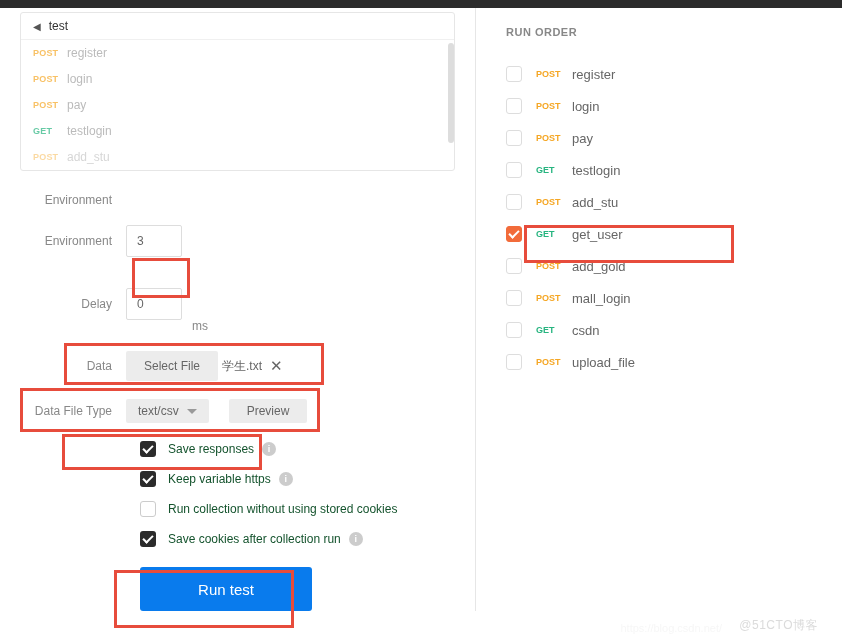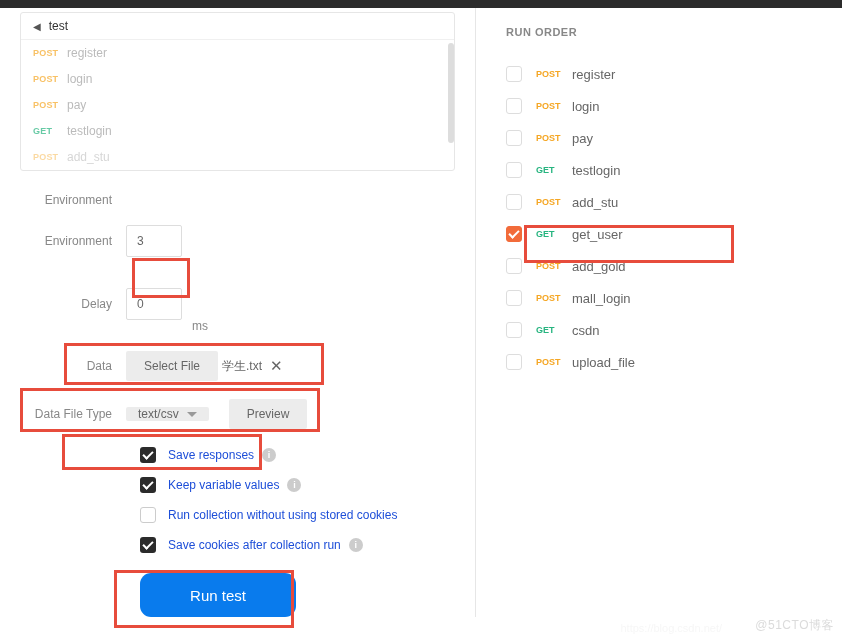--- a/index.html
+++ b/index.html
@@ -20,43 +20,43 @@
     .settings { padding: 22px 30px 0 30px; }
     .row { display: flex; align-items: center; margin-bottom: 18px; }
     .row-label { width: 96px; text-align: right; padding-right: 14px; color: #888; font-size: 12px; }
     .env-select { flex: 1; background: #f7f7f7; border: 1px solid #eee; border-radius: 2px; height: 34px; display: flex; align-items: center; padding: 0 12px; color: #777; font-size: 12px; justify-content: space-between; }
     .triangle-down { width: 0; height: 0; border-left: 5px solid transparent; border-right: 5px solid transparent; border-top: 5px solid #999; }
     .number-input { width: 56px; height: 32px; border: 1px solid #ddd; border-radius: 2px; padding: 0 10px; font-size: 12px; color: #666; }
     .ms-label { margin-left: 10px; color: #888; font-size: 12px; margin-top: 44px; }
     .file-btn { background: #ececec; border: none; height: 30px; padding: 0 18px; font-size: 12px; color: #666; border-radius: 2px; }
     .file-name { margin-left: 4px; color: #666; font-size: 12px; }
     .close-x { margin-left: 8px; color: #666; font-size: 15px; cursor: pointer; font-weight: 300; }
-    .type-select { background: #ececec; border: none; height: 14px; padding: 0 12px; font-size: 12px; color: #666; border-radius: 2px; display: inline-flex; align-items: center; gap: 8px; }
-    .preview-btn { background: #ececec; border: none; height: 30px; padding: 0 18px; font-size: 12px; color: #666; border-radius: 2px; margin-left: 20px; }
+    .type-select { background: #ececec; border: none; height: 24px; padding: 0 12px; font-size: 12px; color: #666; border-radius: 2px; display: inline-flex; align-items: center; gap: 8px; }
+    .preview-btn { background: #ececec; border: none; height: 24px; padding: 0 18px; font-size: 12px; color: #666; border-radius: 2px; margin-left: 20px; }
     .chk-row { display: flex; align-items: center; margin-bottom: 14px; padding-left: 110px; }
     .chk { width: 16px; height: 16px; border-radius: 3px; margin-right: 12px; display: inline-flex; align-items: center; justify-content: center; }
     .chk.checked { background: #2b2b2b; }
     .chk.unchecked { background: #fff; border: 1px solid #ccc; }
     .chk.checked::after { content: ""; width: 4px; height: 8px; border: solid #fff; border-width: 0 2px 2px 0; transform: rotate(45deg); margin-top: -2px; }
-    .chk-label { color: #1d4ed8; font-size: 12px; }
+    .chk-label { color: #14532d; font-size: 12px; }
     .info-icon { width: 14px; height: 14px; border-radius: 50%; background: #ccc; color: #fff; font-size: 9px; display: inline-flex; align-items: center; justify-content: center; margin-left: 8px; font-weight: bold; }
-    .run-btn { background: #097bed; color: #fff; border: none; height: 44px; width: 156px; font-size: 15px; border-radius: 11px; margin-left: 110px; margin-top: 6px; }
+    .run-btn { background: #097bed; color: #fff; border: none; height: 44px; width: 172px; font-size: 15px; border-radius: 3px; margin-left: 110px; margin-top: 6px; }
     .redbox { position: absolute; border: 3px solid #e74c3c; z-index: 10; pointer-events: none; }
     .right-title { color: #888; font-size: 11px; font-weight: 600; letter-spacing: 0.5px; margin-bottom: 20px; }
     .order-list { }
     .order-item { display: flex; align-items: center; padding: 8px 0; font-size: 13px; }
     .order-chk { width: 16px; height: 16px; border-radius: 3px; margin-right: 14px; border: 1px solid #ddd; background: #fff; display: inline-flex; align-items: center; justify-content: center; }
     .order-chk.on { background: #f26b3a; border-color: #f26b3a; }
     .order-chk.on::after { content: ""; width: 4px; height: 8px; border: solid #fff; border-width: 0 2px 2px 0; transform: rotate(45deg); margin-top: -2px; }
     .order-method { font-size: 9px; font-weight: 700; width: 36px; text-align: left; }
     .order-method.post { color: #f5a623; }
     .order-method.get { color: #26b47f; }
     .order-name { color: #666; font-size: 13px; }
     .scrollbar-fake { position: absolute; right: 0; top: 30px; width: 6px; height: 100px; background: #ddd; border-radius: 3px; }
-    .watermark { position: absolute; right: 8px; bottom: 6px; color: #ccc; font-size: 12px; letter-spacing: 0.5px; opacity: 0.7; }
+    .watermark { position: absolute; right: 24px; bottom: 6px; color: #ccc; font-size: 12px; letter-spacing: 0.5px; opacity: 0.7; }
     .watermark2 { position: absolute; right: 120px; bottom: 6px; color: #eee; font-size: 11px; opacity: 0.5; }
   </style>
 </head>
 <body>
 
 <div class="topbar"></div>
 <div class="main">
   <div class="left-panel">
     <div class="collection-box" style="position:relative;">
       <div class="collection-header">
@@ -116,21 +116,21 @@
         <button class="preview-btn">Preview</button>
       </div>
 
       <div class="chk-row">
         <span class="chk checked"></span>
         <span class="chk-label">Save responses</span>
         <span class="info-icon">i</span>
       </div>
       <div class="chk-row">
         <span class="chk checked"></span>
-        <span class="chk-label">Keep variable values</span>
+        <span class="chk-label">Keep variable https</span>
         <span class="info-icon">i</span>
       </div>
       <div class="chk-row">
         <span class="chk unchecked"></span>
         <span class="chk-label">Run collection without using stored cookies</span>
       </div>
       <div class="chk-row">
         <span class="chk checked"></span>
         <span class="chk-label">Save cookies after collection run</span>
         <span class="info-icon">i</span>

